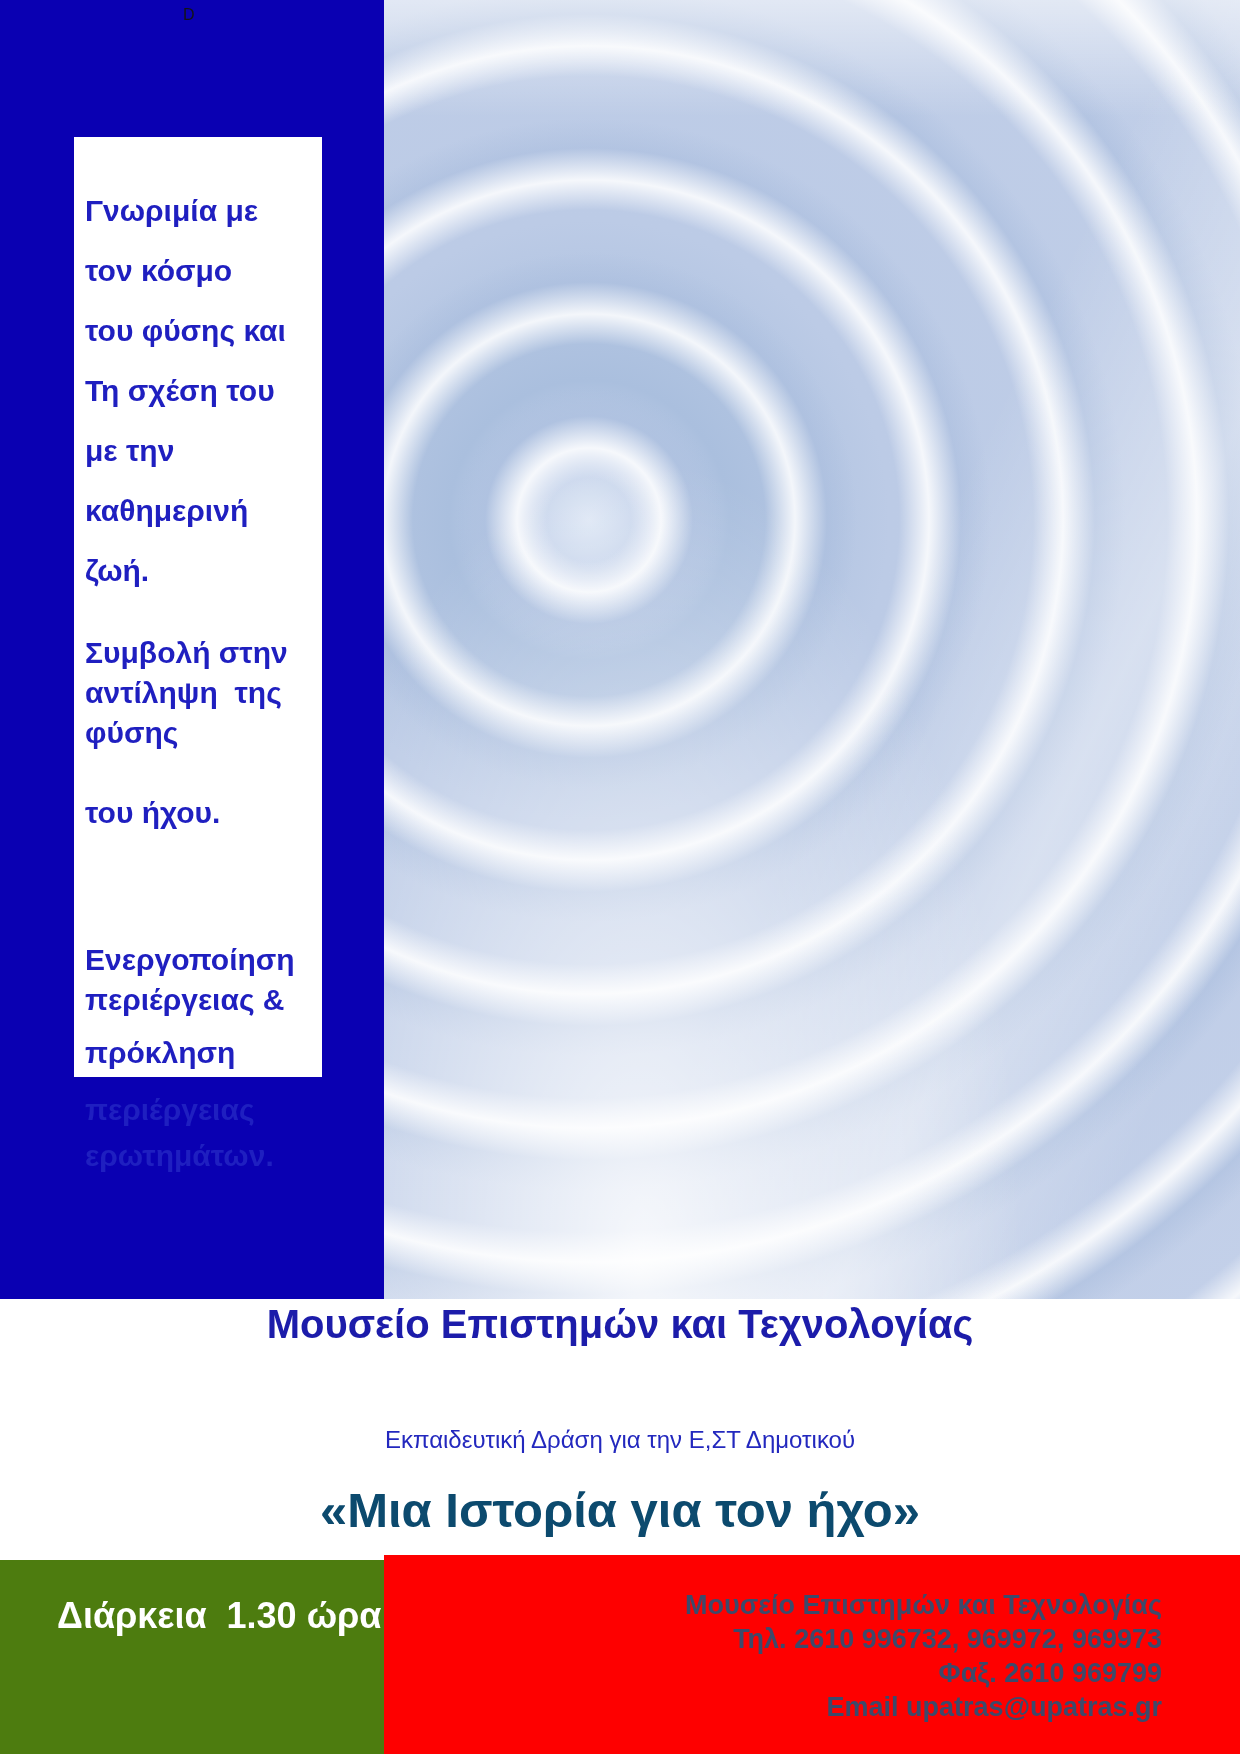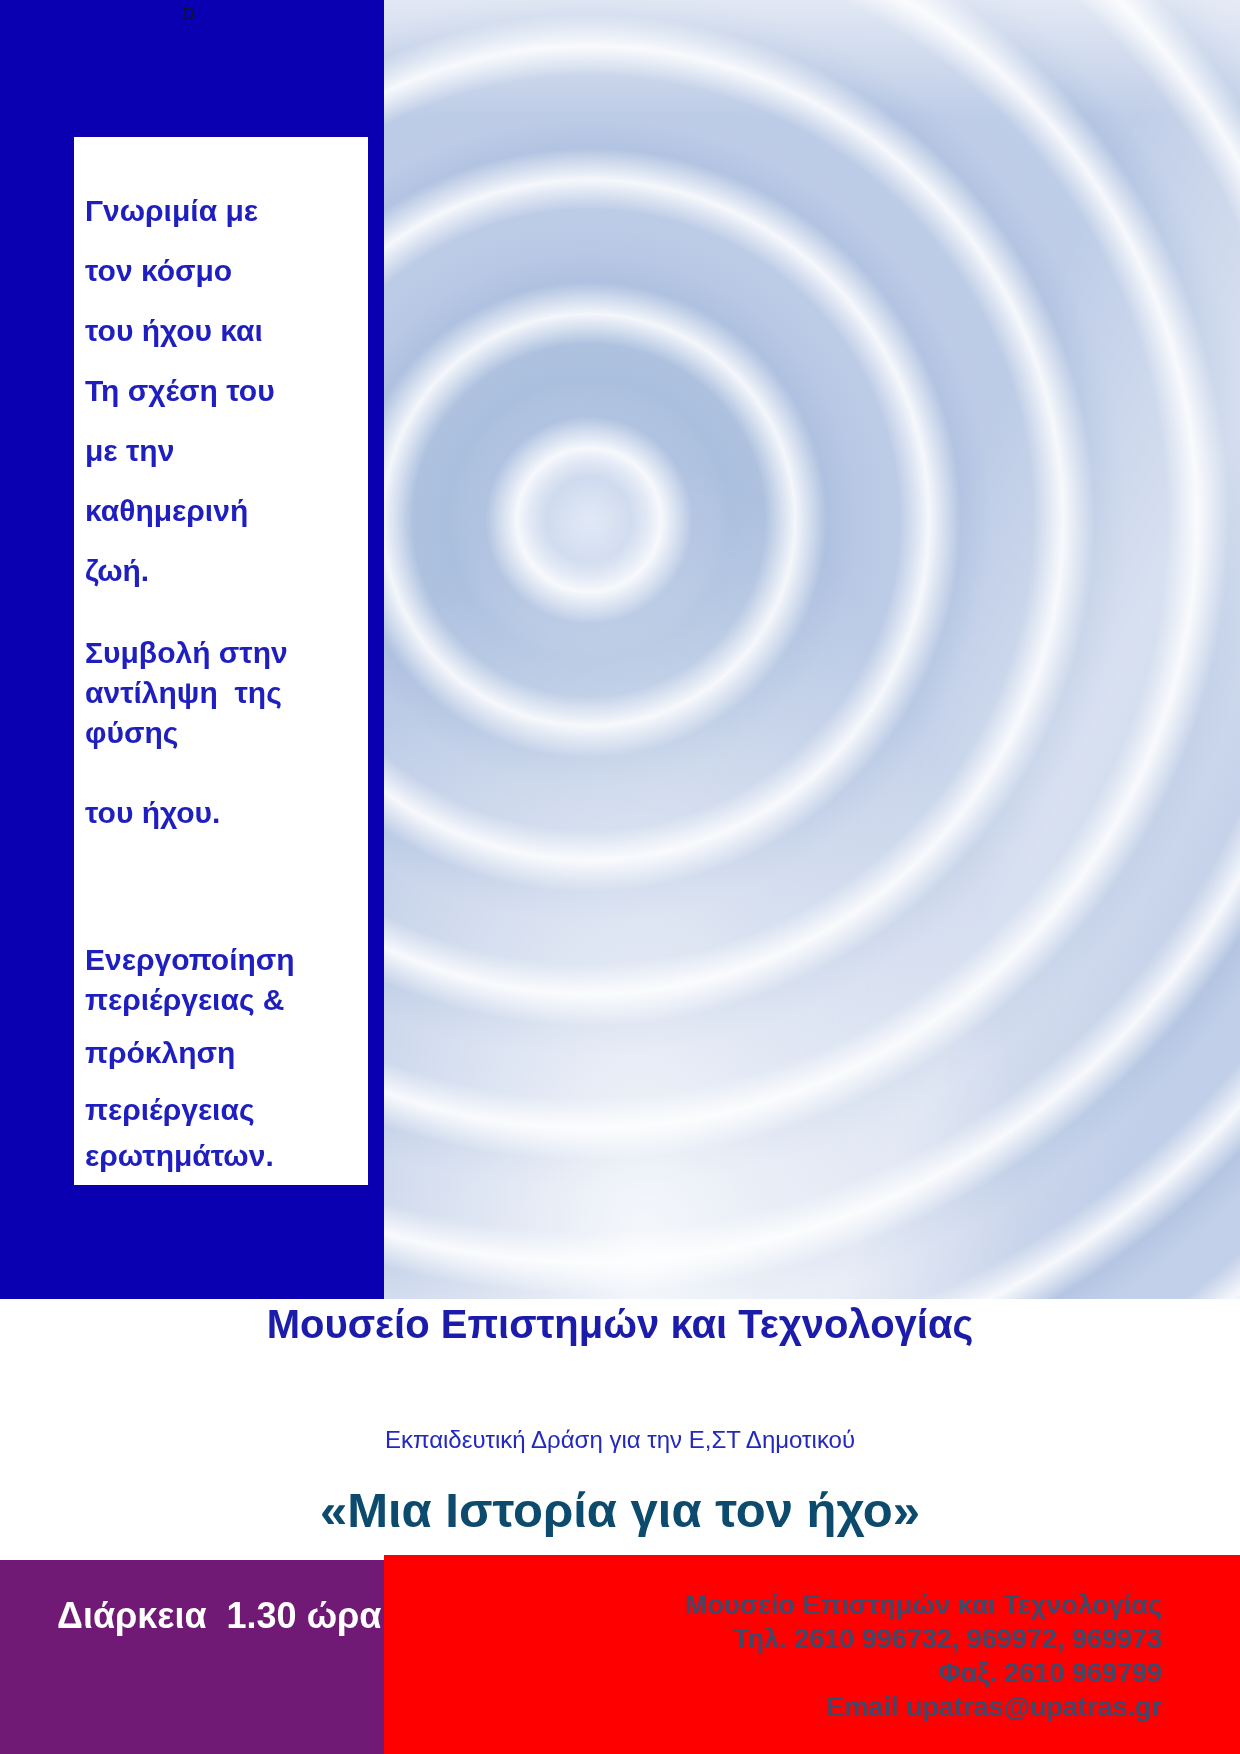--- a/index.html
+++ b/index.html
@@ -24,23 +24,22 @@
     left: 183px; top: 6px;
     font-size: 16px;
     color: #141414;
     font-family: "Liberation Sans", sans-serif;
   }
 
   
   .side-box {
     position: absolute;
     left: 74px; top: 137px;
-    width: 248px; height: 1048px;
+    width: 248px; height: 940px;
     background: #ffffff;
-    padding-left: 46px;
   }
   .box-line {
     position: absolute;
     left: 11px;
     height: 36px;
     line-height: 36px;
     font-size: 30px;
     font-weight: bold;
     color: #1F1FC0;
     white-space: pre;
@@ -100,21 +99,21 @@
     line-height: 56px;
     font-weight: bold;
     color: #0c4a6e;
   }
 
   
   .bottom-blue {
     position: absolute;
     left: 0; top: 1560px;
     width: 384px; height: 194px;
-    background: #701a75;
+    background: #4d7c0f;
   }
   .duration-text {
     position: absolute;
     left: 57px; top: 34px;
     font-size: 36px;
     line-height: 44px;
     font-weight: bold;
     color: #ffffff;
     white-space: pre;
   }
@@ -141,21 +140,21 @@
 
   <div class="band-top">
     <span class="stray-char">D</span>
   </div>
 
   <div class="ripple"></div>
 
   <div class="side-box">
     <div class="box-line" style="top:56px">Γνωριμία με</div>
     <div class="box-line" style="top:116px">τον κόσμο</div>
-    <div class="box-line" style="top:176px">του ήχου και</div>
+    <div class="box-line" style="top:176px">του φύσης και</div>
     <div class="box-line" style="top:236px">Τη σχέση του</div>
     <div class="box-line" style="top:296px">με την</div>
     <div class="box-line" style="top:356px">καθημερινή</div>
     <div class="box-line" style="top:416px">ζωή.</div>
     <div class="box-line" style="top:498px">Συμβολή στην</div>
     <div class="box-line" style="top:538px">αντίληψη  της</div>
     <div class="box-line" style="top:578px">φύσης</div>
     <div class="box-line" style="top:658px">του ήχου.</div>
     <div class="box-line" style="top:805px">Ενεργοποίηση</div>
     <div class="box-line" style="top:845px">περιέργειας &amp;</div>

